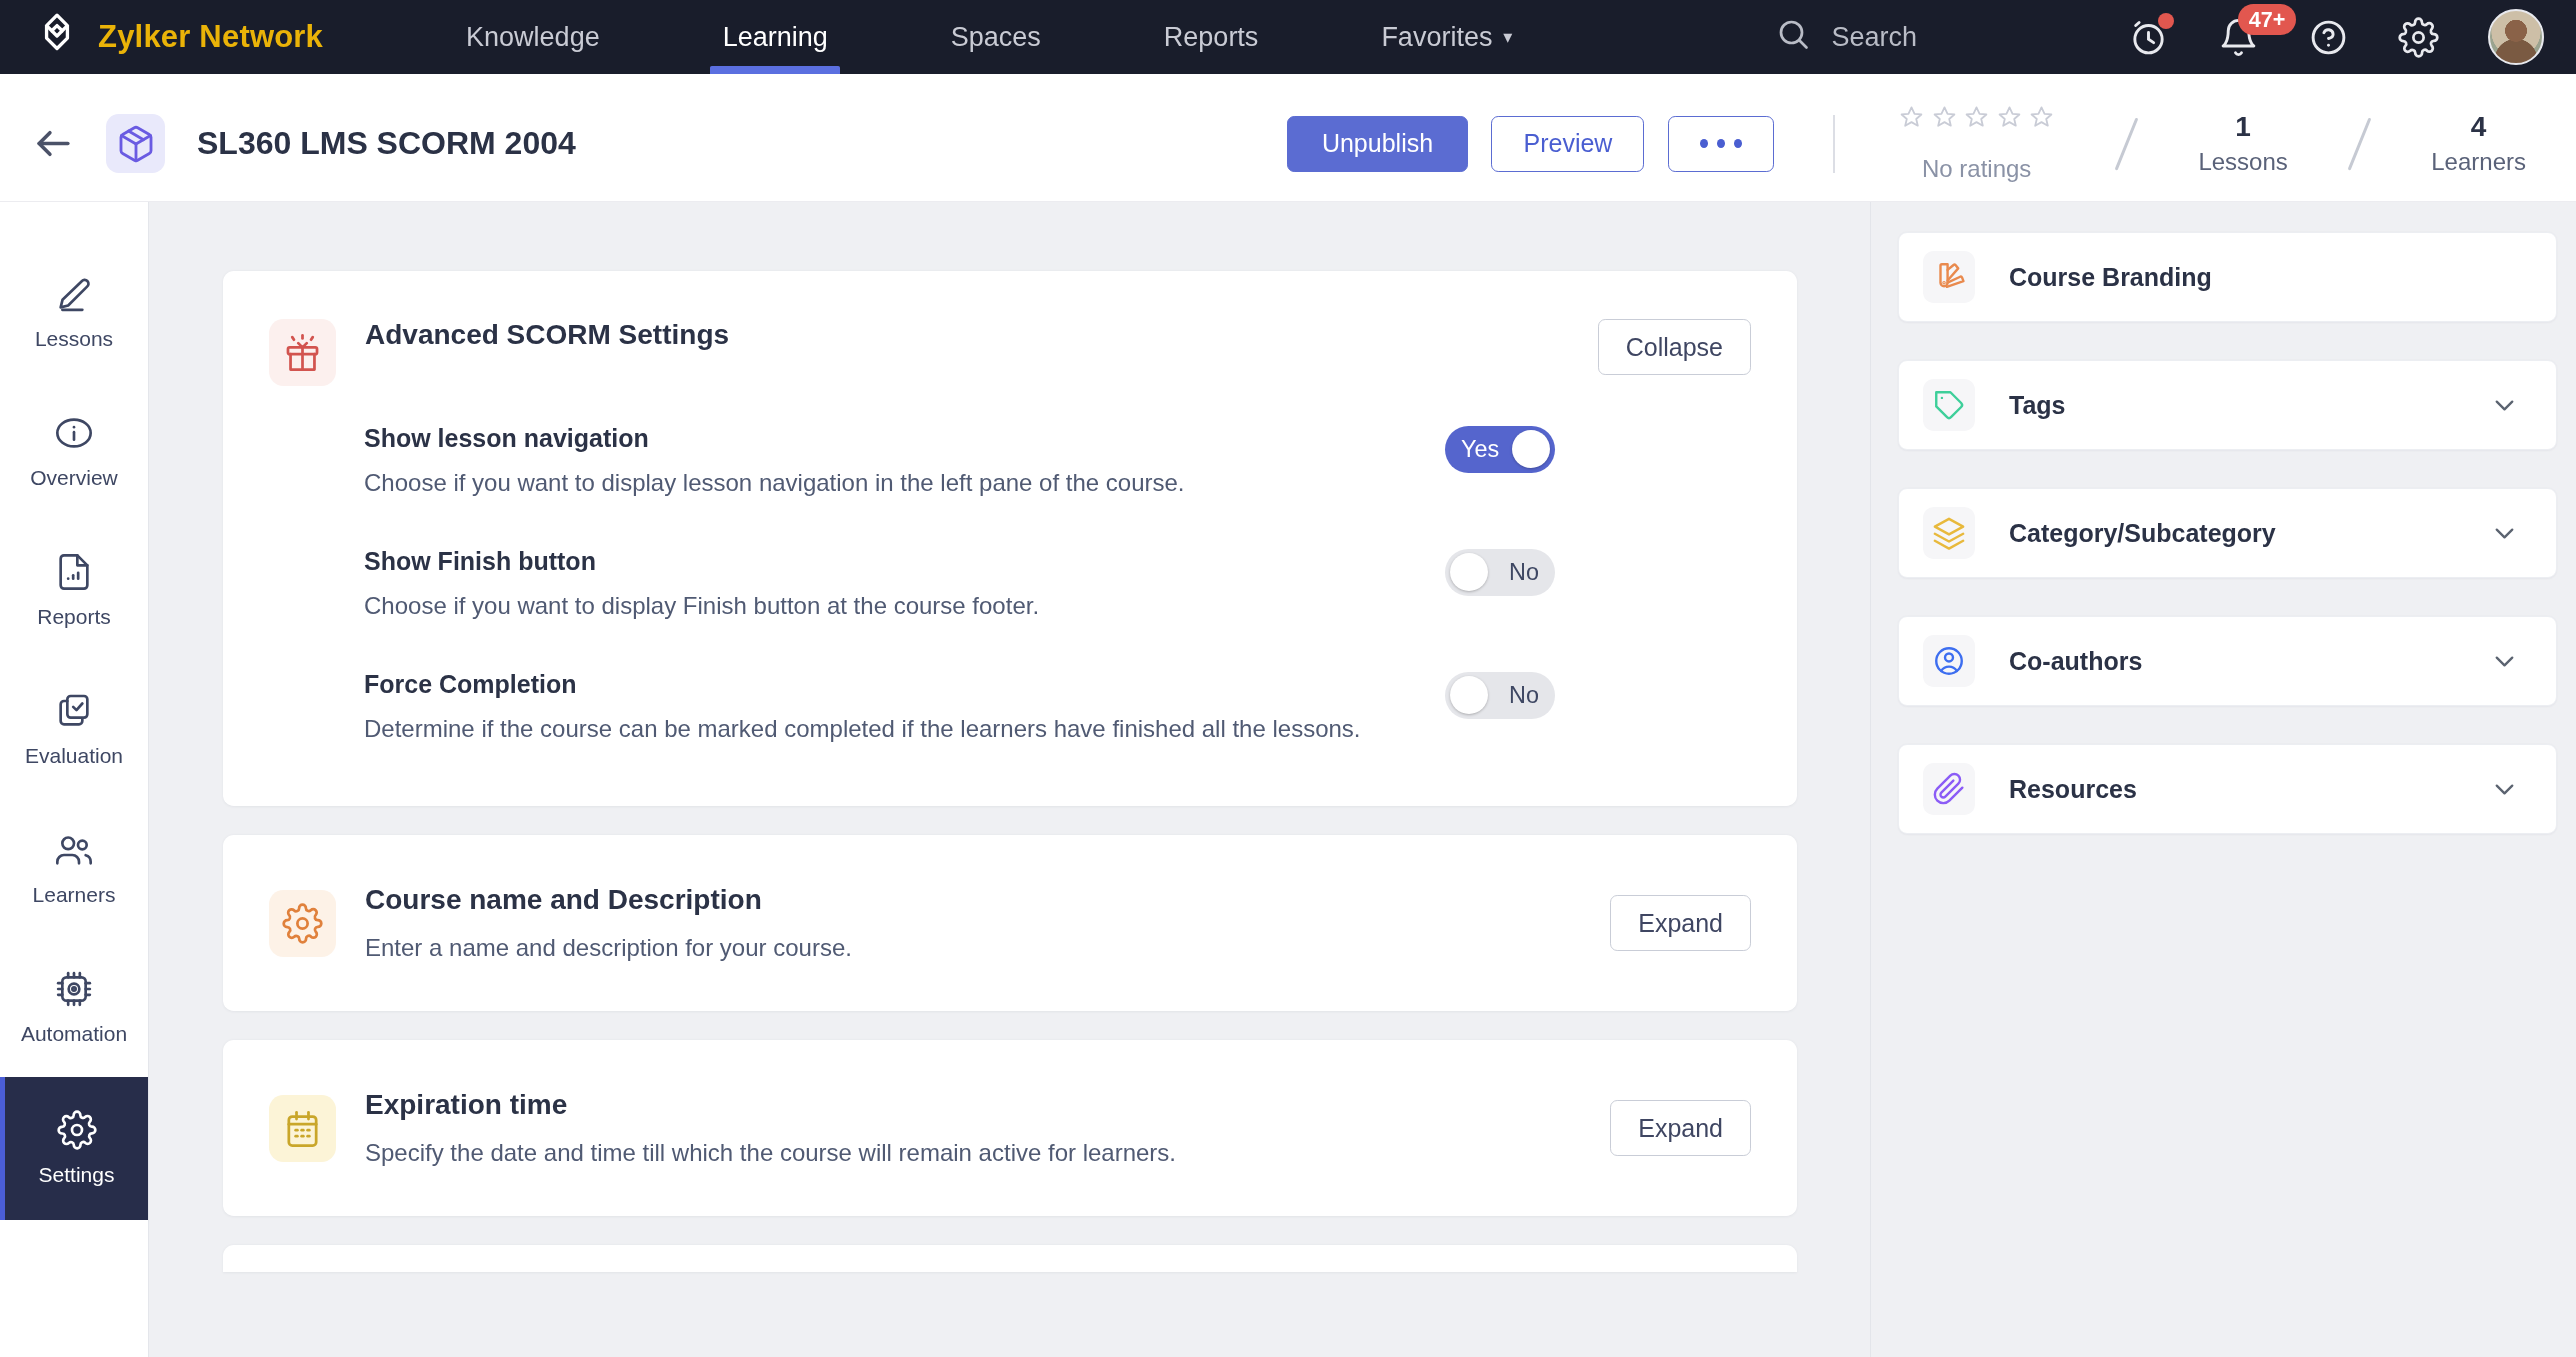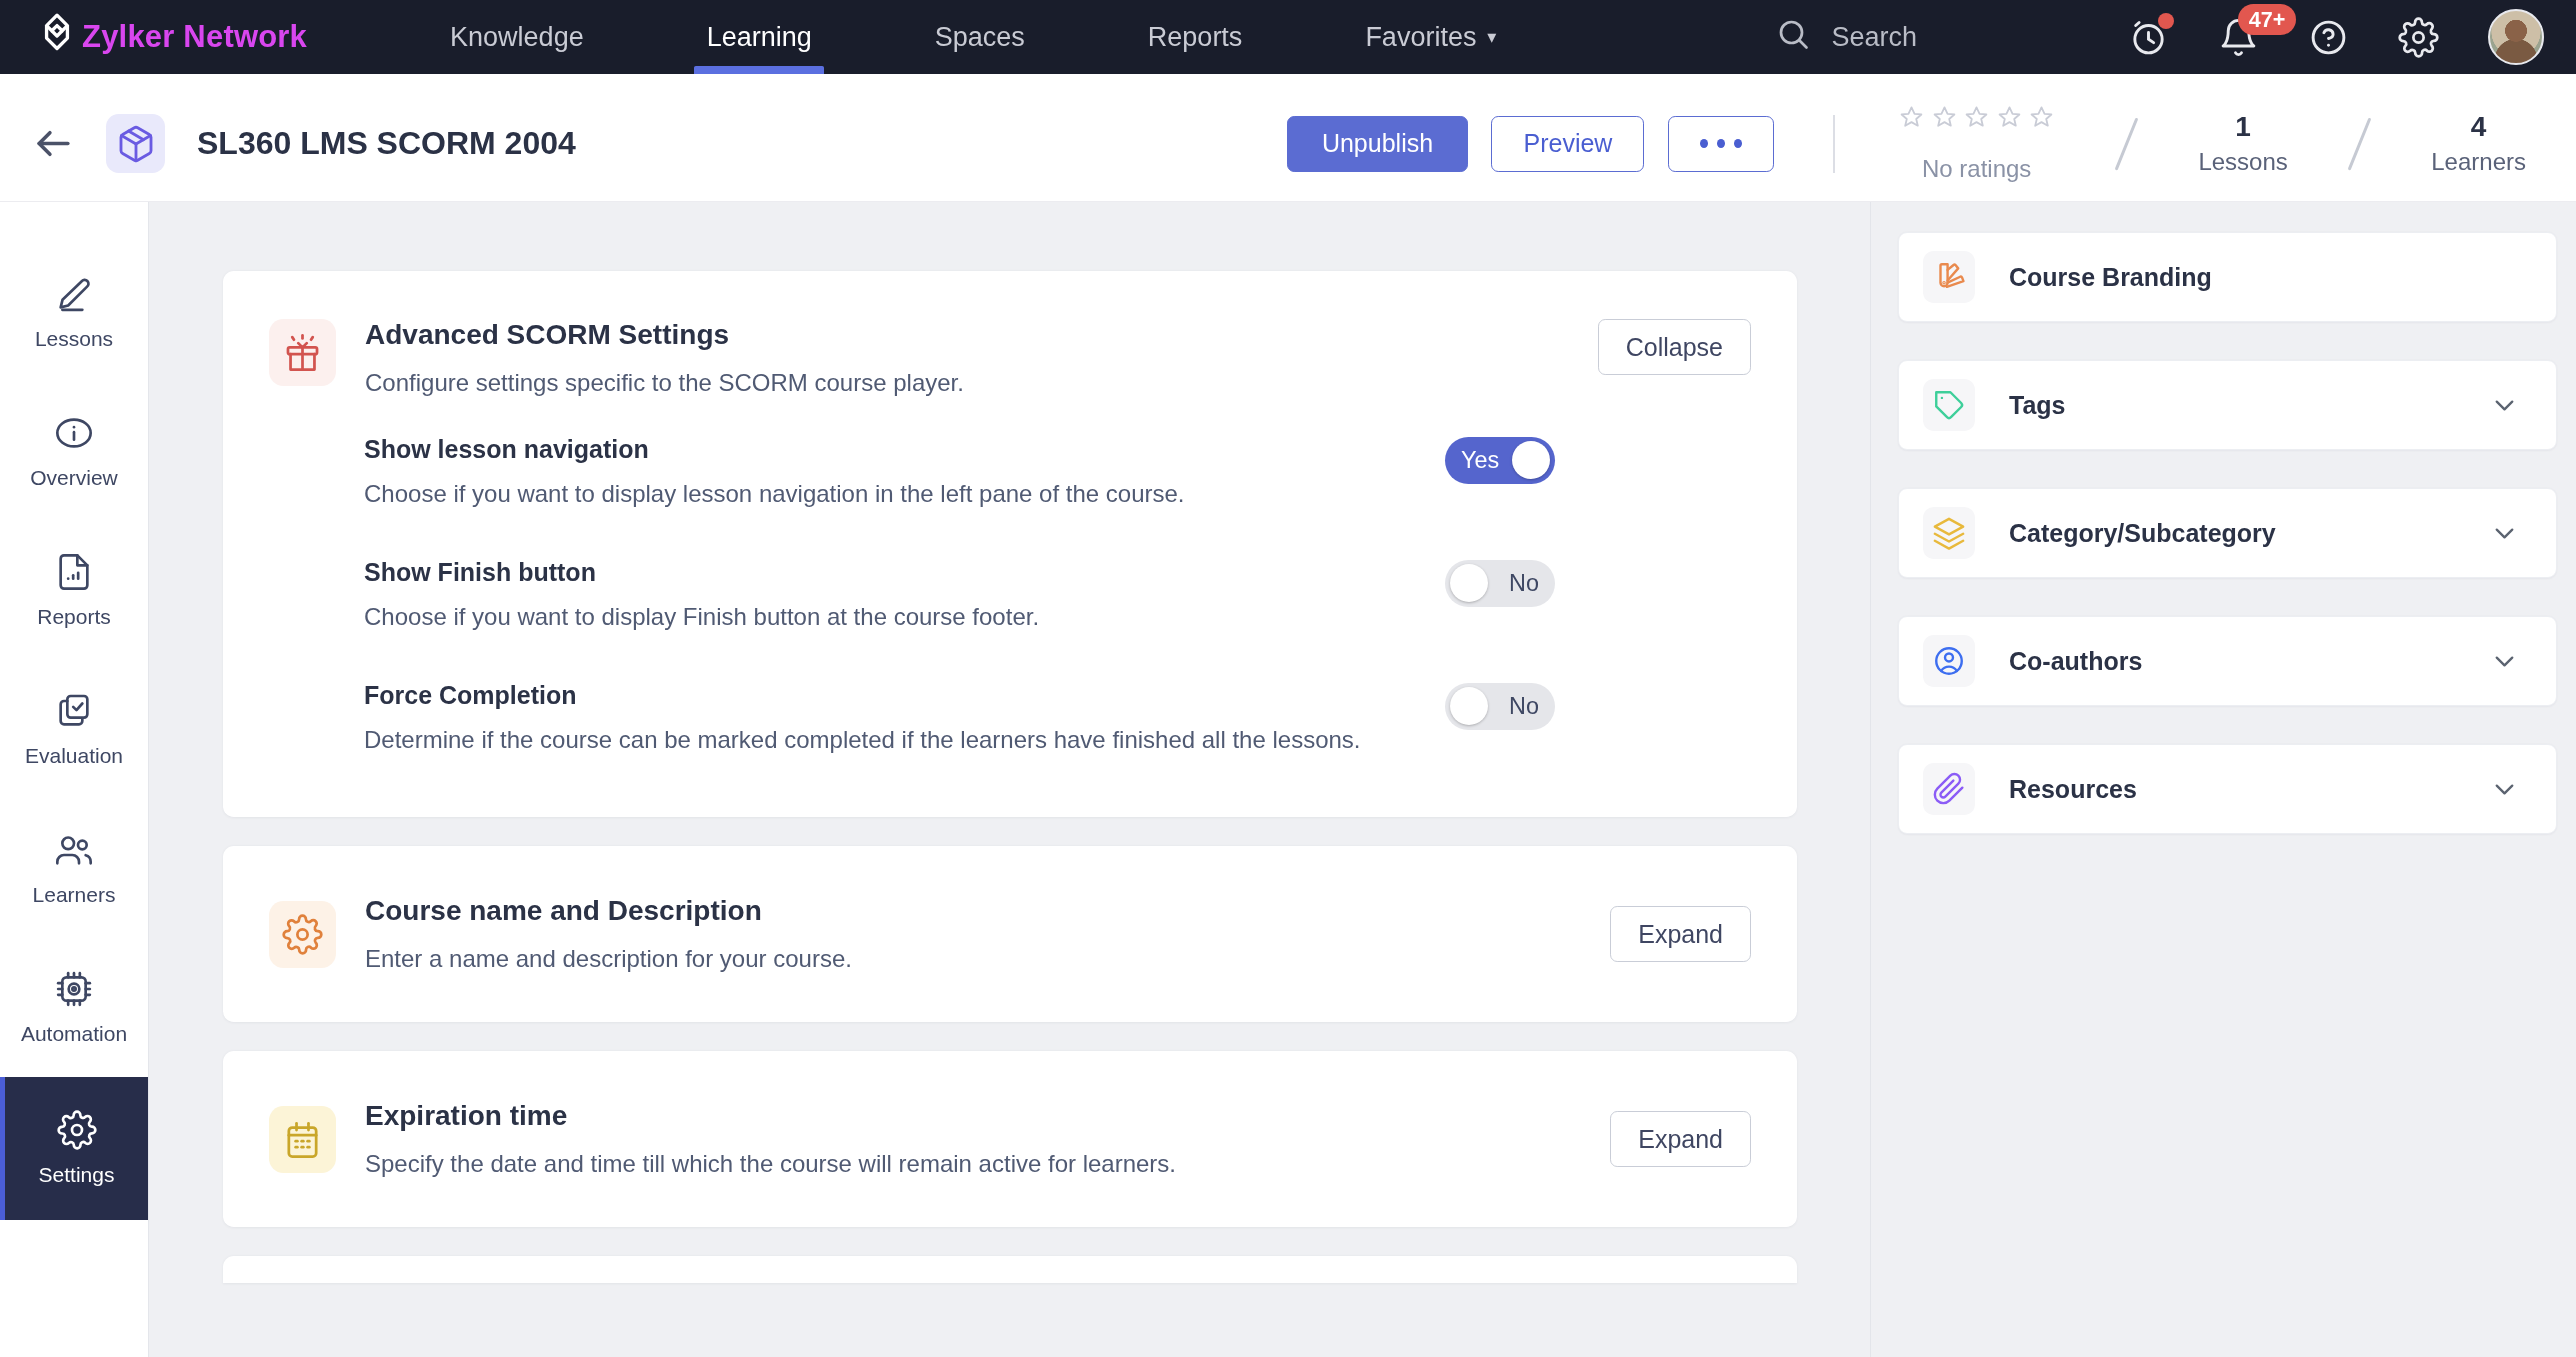--- a/index.html
+++ b/index.html
@@ -2,21 +2,21 @@
 <html style="font-size:14.4px"><head>
 <meta charset="utf-8">
 <style>
   * { box-sizing: border-box; margin: 0; padding: 0; }
   html,body { width: 2576px; height: 1357px; overflow: hidden;
     font-family: "Liberation Sans", sans-serif; background: #eff0f3; }
 
   
   .topnav { height: 74px; background: #191d2b; display: flex; align-items: center;
     padding: 0 32px; position: relative; }
-  .brand { display: flex; align-items: center; color: #d946ef; }
+  .brand { display: flex; align-items: center; gap: 16px; color: #eab308; }
   .brand-name { font-size: 31px; font-weight: 700; letter-spacing: 0.2px; }
   .nav-links { display: flex; align-items: center; margin-left: 106px; gap: 86px; height: 100%; }
   .nav-link { color: #c9cbd4; font-size: 27px; height: 100%; display: flex; align-items: center;
     position: relative; cursor: pointer; margin-left: 37px; }
   .nav-link.active { color: #ffffff; }
   .nav-link.active::after { content: ""; position: absolute; left: -12.6px; right: -12.6px;
     bottom: 0; height: 8px; background: #5b6fe0; border-radius: 1.8px 1.8px 0 0; }
   .nav-caret { font-size: 18px; margin-left: 10.8px; color: #c9cbd4; }
   .nav-right { margin-left: auto; display: flex; align-items: center; gap: 49px; }
   .search-box { display: flex; align-items: center; gap: 20px; color: #b9bcc6;
@@ -348,21 +348,20 @@
             <rect x="3.5" y="9" width="17" height="4" rx="1"></rect>
             <line x1="12" y1="22" x2="12" y2="9"></line>
             <path d="M12 9l-2.5-2.5M12 9l2.5-2.5"></path>
             <line x1="7" y1="4.5" x2="6" y2="3"></line>
               <line x1="12" y1="3.8" x2="12" y2="2"></line>
               <line x1="17" y1="4.5" x2="18" y2="3"></line>
           </svg>
         </div>
         <div class="card-head-text">
           <div class="card-title">Advanced SCORM Settings</div>
-          <div class="card-subtitle">Configure settings specific to the SCORM course player.</div>
         </div>
         <button class="btn btn-outline-gray">Collapse</button>
       </div>
 
       <div class="card-settings">
         <div class="setting-row">
           <div class="setting-title">Show lesson navigation</div>
           <div class="setting-desc">Choose if you want to display lesson navigation in the left pane of the course.</div>
           <div class="toggle on">
             <span class="toggle-label">Yes</span>

